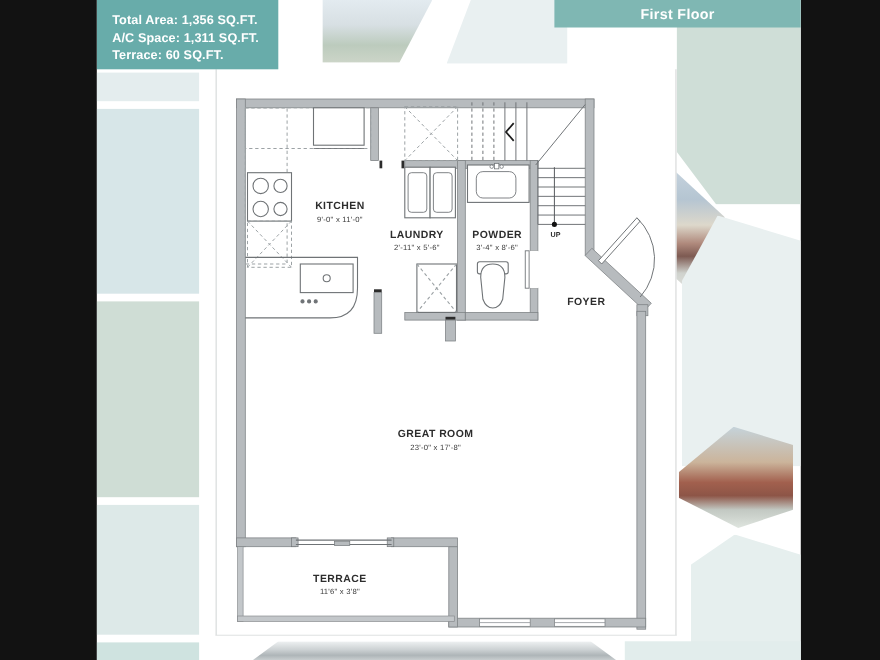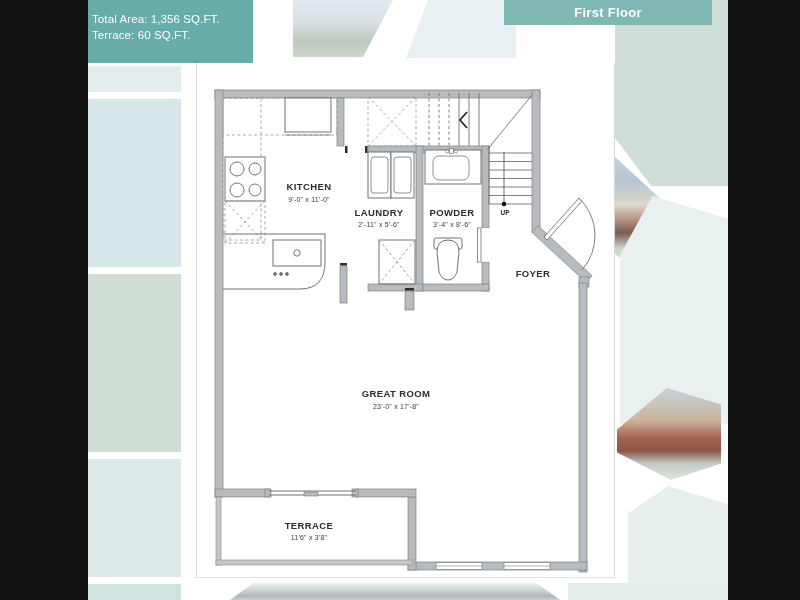--- a/index.html
+++ b/index.html
@@ -43,26 +43,26 @@
        background:linear-gradient(180deg,#eef1f2 0%,#ccd1d3 45%,#aeb5b8 75%,#c8cdcf 100%);}
   .bs2{left:480px;top:583px;width:160px;height:17px;background:#e2edec;}
 
   .sheet{
     position:absolute;left:108px;top:63px;width:417px;height:514px;
     background:#ffffff;border-left:1px solid #d5d8d8;border-right:1px solid #d5d8d8;
     border-bottom:1px solid #e2e4e4;
   }
   .infobox{
     position:absolute;left:0;top:0;width:165px;height:63px;
-    background:#68acaa;color:#fff;font-size:11.5px;font-weight:normal;
-    line-height:16px;padding:11px 0 0 4px;box-sizing:border-box;
+    background:#68acaa;color:#fff;font-size:11.5px;font-weight:bold;
+    line-height:16px;padding:11px 0 0 14px;box-sizing:border-box;
     letter-spacing:0.1px;
   }
   .banner{
-    position:absolute;left:416px;top:0;width:208px;height:25px;
+    position:absolute;left:416px;top:0;width:224px;height:25px;
     background:#7fb7b3;color:#fff;font-size:13px;font-weight:bold;
     display:flex;align-items:center;justify-content:center;letter-spacing:0.3px;
   }
   svg text{font-family:"Liberation Sans",sans-serif;}
   .room-name{font-size:9.5px;font-weight:bold;fill:#2d2d2d;letter-spacing:0.4px;}
   .room-dims{font-size:7px;fill:#3a3a3a;letter-spacing:0.2px;}
   .up-label{font-size:6.5px;font-weight:bold;fill:#2d2d2d;}
 </style>
 </head>
 <body>
@@ -246,20 +246,21 @@
         <text class="room-name" x="308" y="529">TERRACE</text>
         <text class="room-dims" x="308" y="540">11'6" x 3'8"</text>
 
         <text class="up-label" x="504" y="215">UP</text>
       </g>
     </svg>
   </div>
 
   <div class="infobox">
     <div>Total Area: 1,356 SQ.FT.</div>
+    <div>A/C Space: 1,311 SQ.FT.</div>
     <div>Terrace: 60 SQ.FT.</div>
   </div>
 
   <div class="banner">
     <span>First Floor</span>
   </div>
 
 </div>
 
 </body></html>

